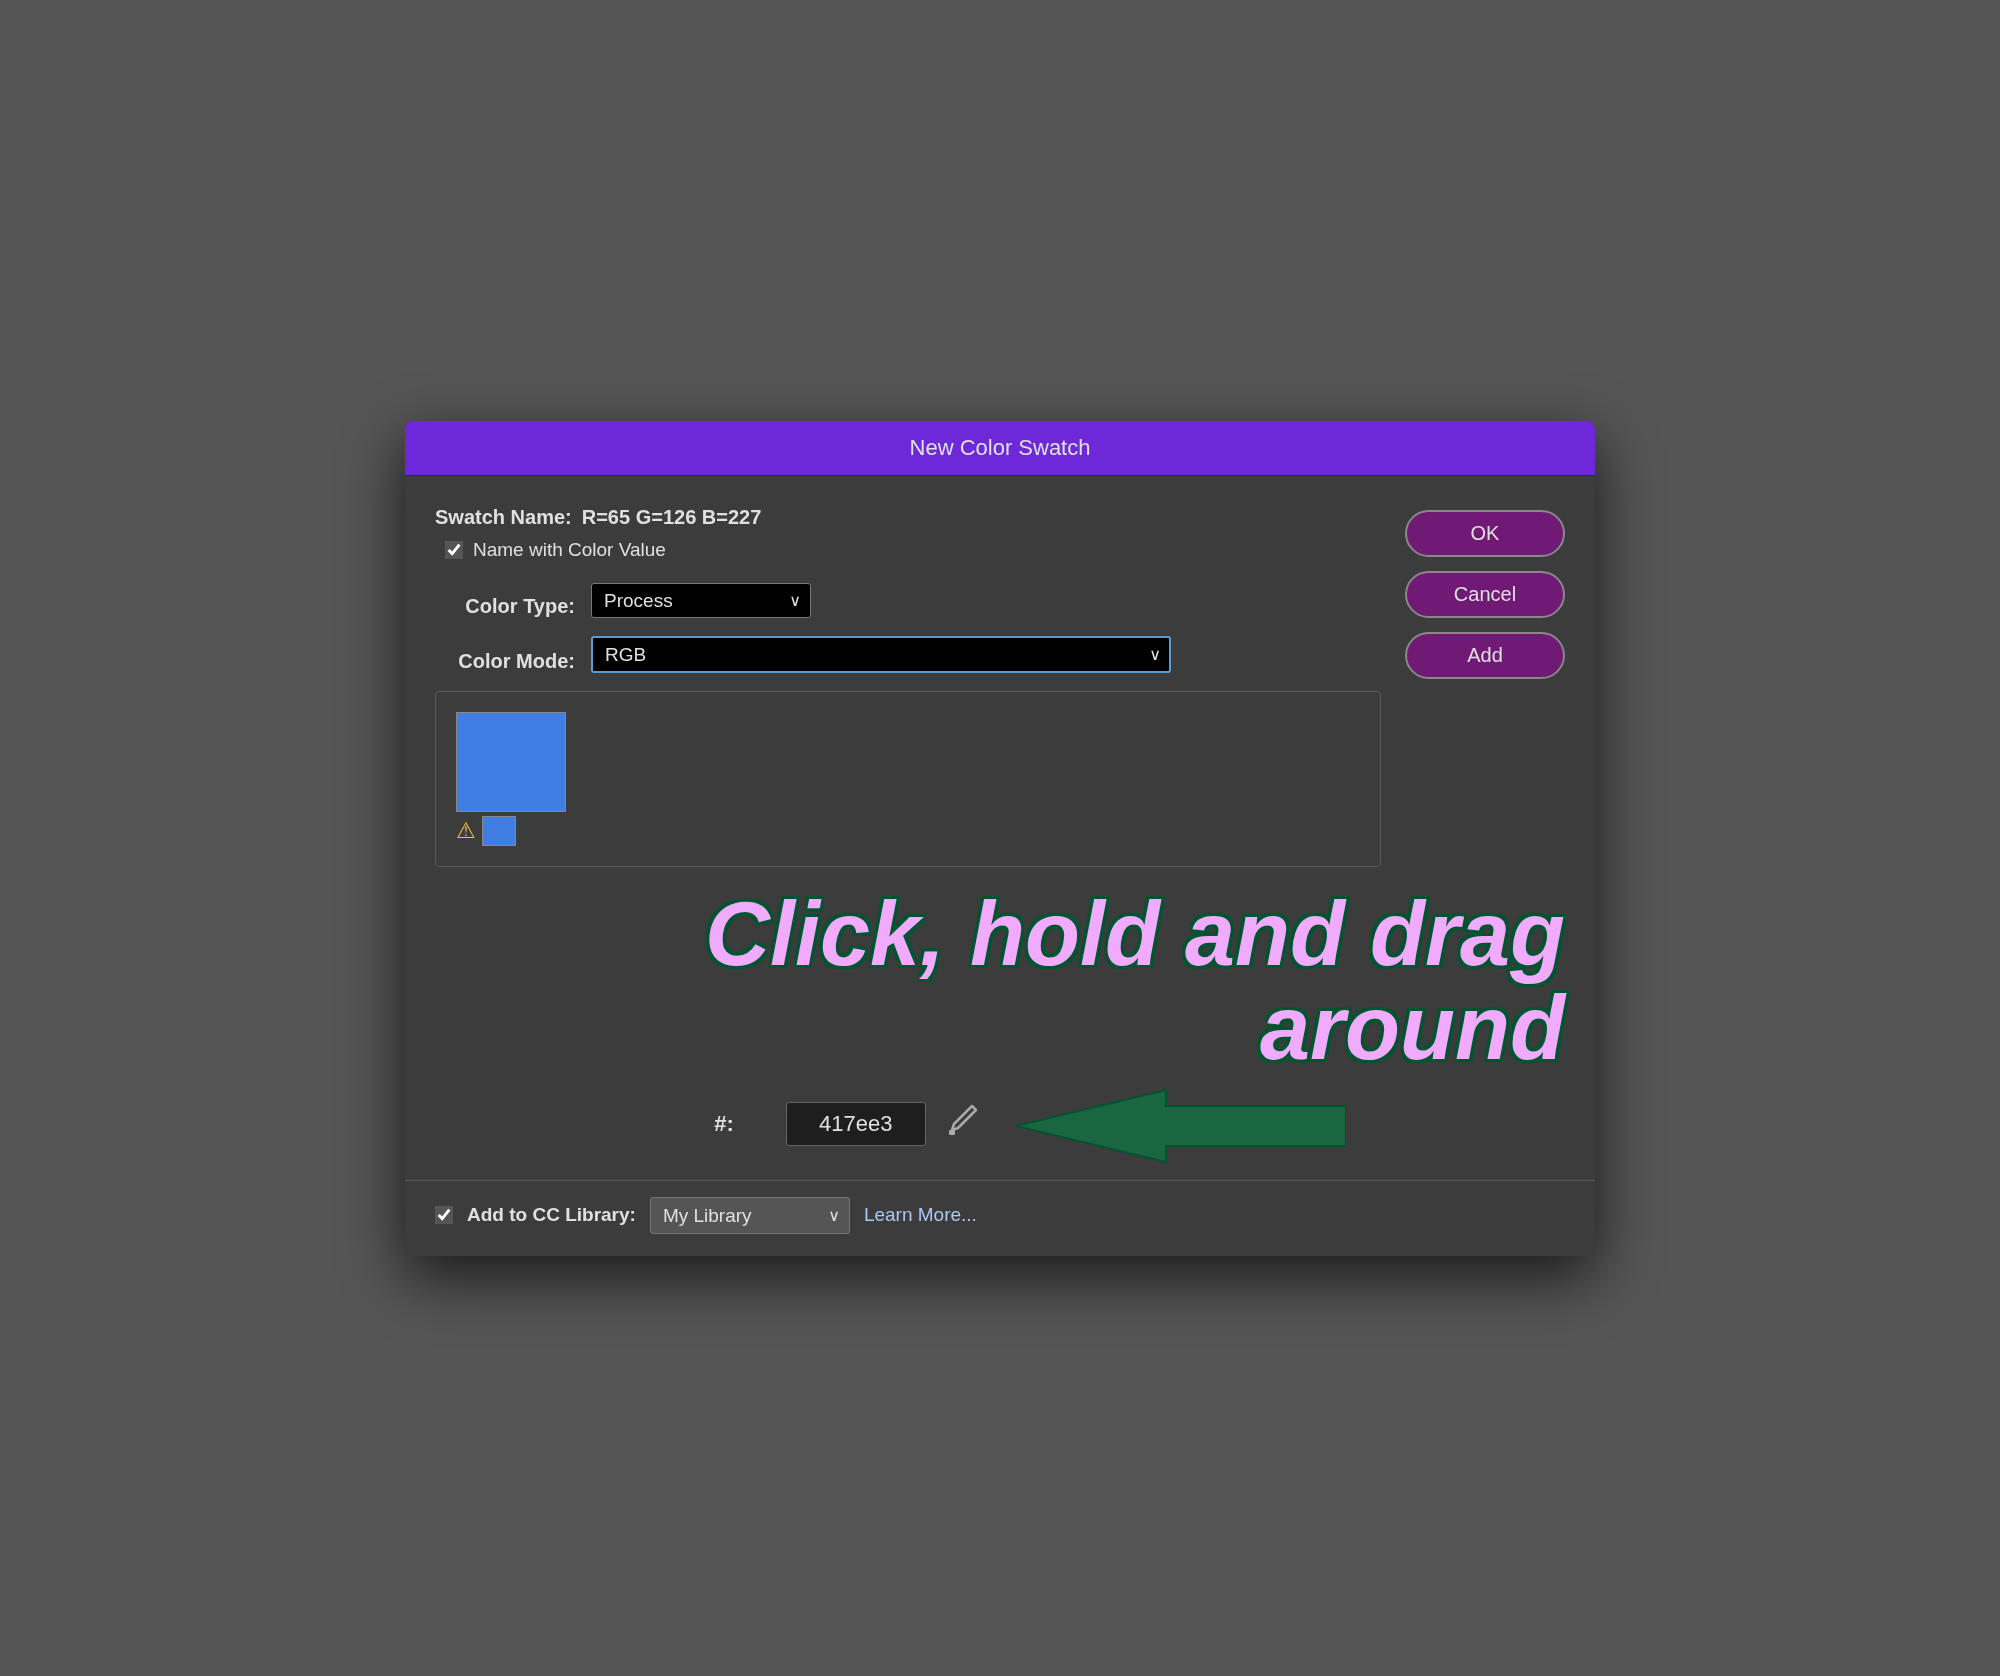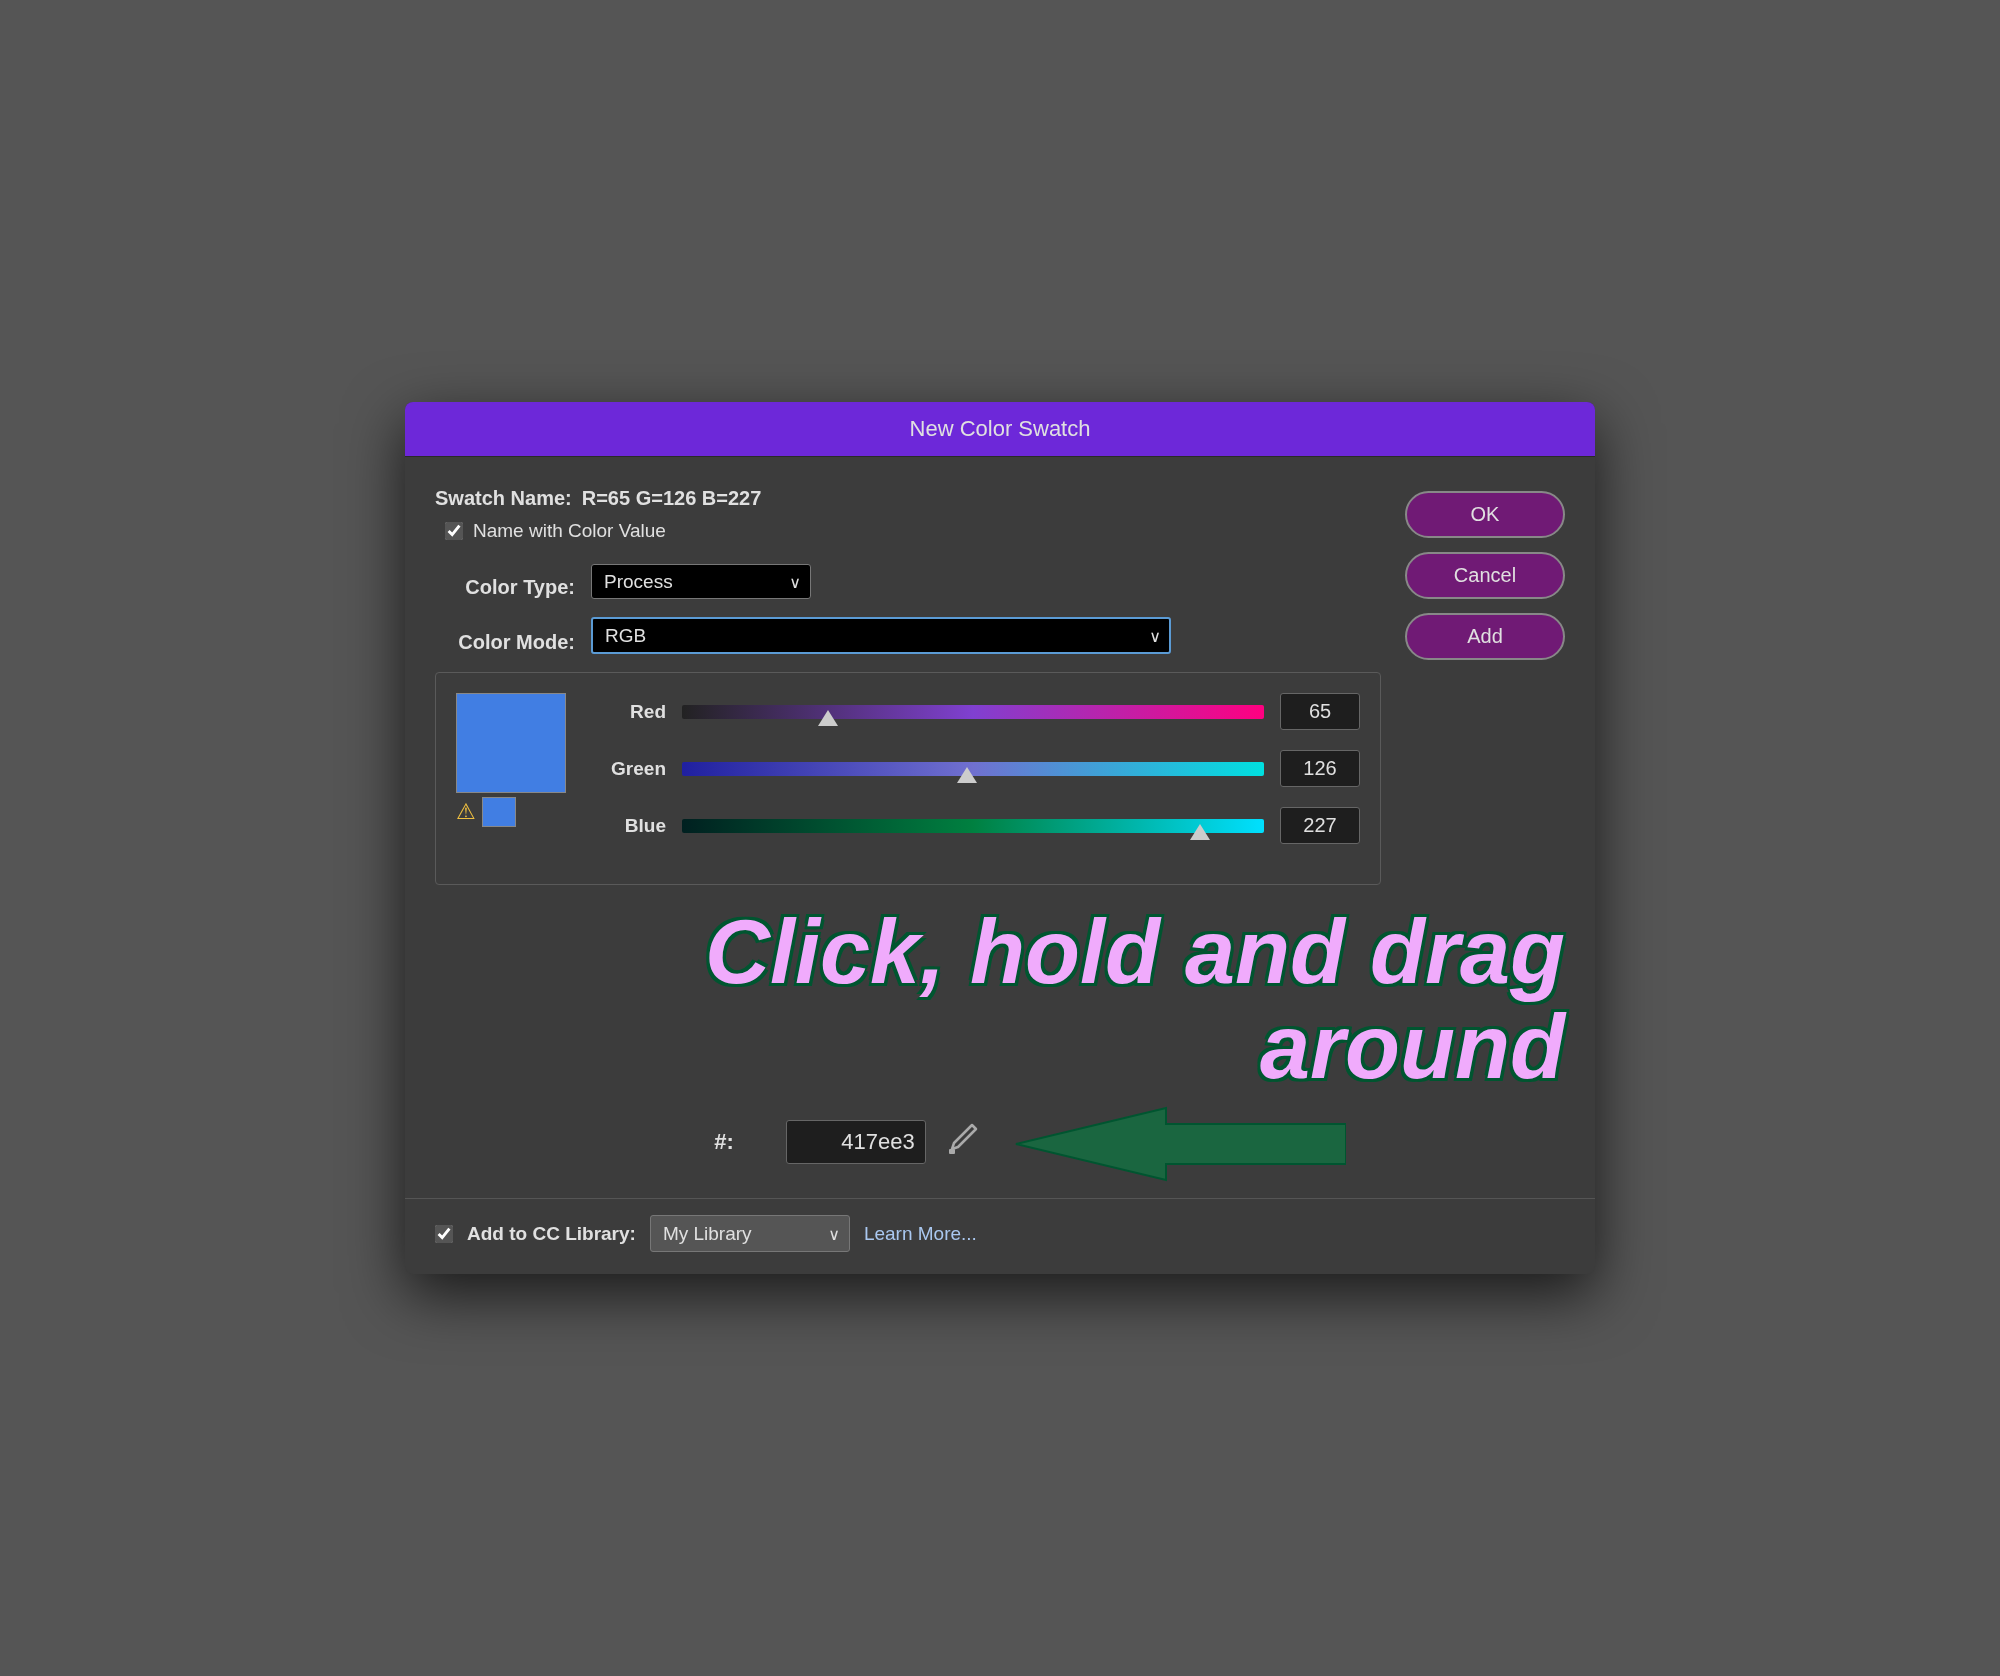--- a/index.html
+++ b/index.html
@@ -311,21 +311,21 @@
     }
 
     .hex-input {
       background: #1e1e1e;
       border: 1px solid #666;
       border-radius: 3px;
       color: #e0e0e0;
       font-size: 22px;
       width: 140px;
       padding: 8px 10px;
-      text-align: right;
+      text-align: center;
       margin-left: 40px;
     }
 
     .eyedropper-btn {
       background: transparent;
       border: none;
       color: #aaa;
       font-size: 28px;
       cursor: pointer;
       padding: 0 6px;
@@ -444,50 +444,20 @@
         <div class="color-area-inner">
 
           <div class="color-preview-stack">
             <div class="color-swatch-main"></div>
             <div class="color-swatch-bottom">
               <span class="warning-icon">⚠</span>
               <div class="color-swatch-small"></div>
             </div>
           </div>
 
-          <div class="sliders-area">
-
-            <div class="slider-row">
-              <span class="slider-name">Red</span>
-              <div class="slider-track-wrap">
-                <div class="slider-gradient slider-red"></div>
-                <div class="slider-thumb" style="left: 25%;"></div>
-              </div>
-              <input type="text" class="slider-input" value="65" style="">
-            </div>
-
-            <div class="slider-row">
-              <span class="slider-name">Green</span>
-              <div class="slider-track-wrap">
-                <div class="slider-gradient slider-green"></div>
-                <div class="slider-thumb" style="left: 49%;"></div>
-              </div>
-              <input type="text" class="slider-input" value="126" style="">
-            </div>
-
-            <div class="slider-row">
-              <span class="slider-name">Blue</span>
-              <div class="slider-track-wrap">
-                <div class="slider-gradient slider-blue"></div>
-                <div class="slider-thumb" style="left: 89%;"></div>
-              </div>
-              <input type="text" class="slider-input" value="227" style="">
-            </div>
-
-          </div>
         </div>
       </div>
 
     </div>
 
     <div class="right-panel">
       <button class="dialog-btn">OK</button>
       <button class="dialog-btn">Cancel</button>
       <button class="dialog-btn">Add</button>
     </div>

